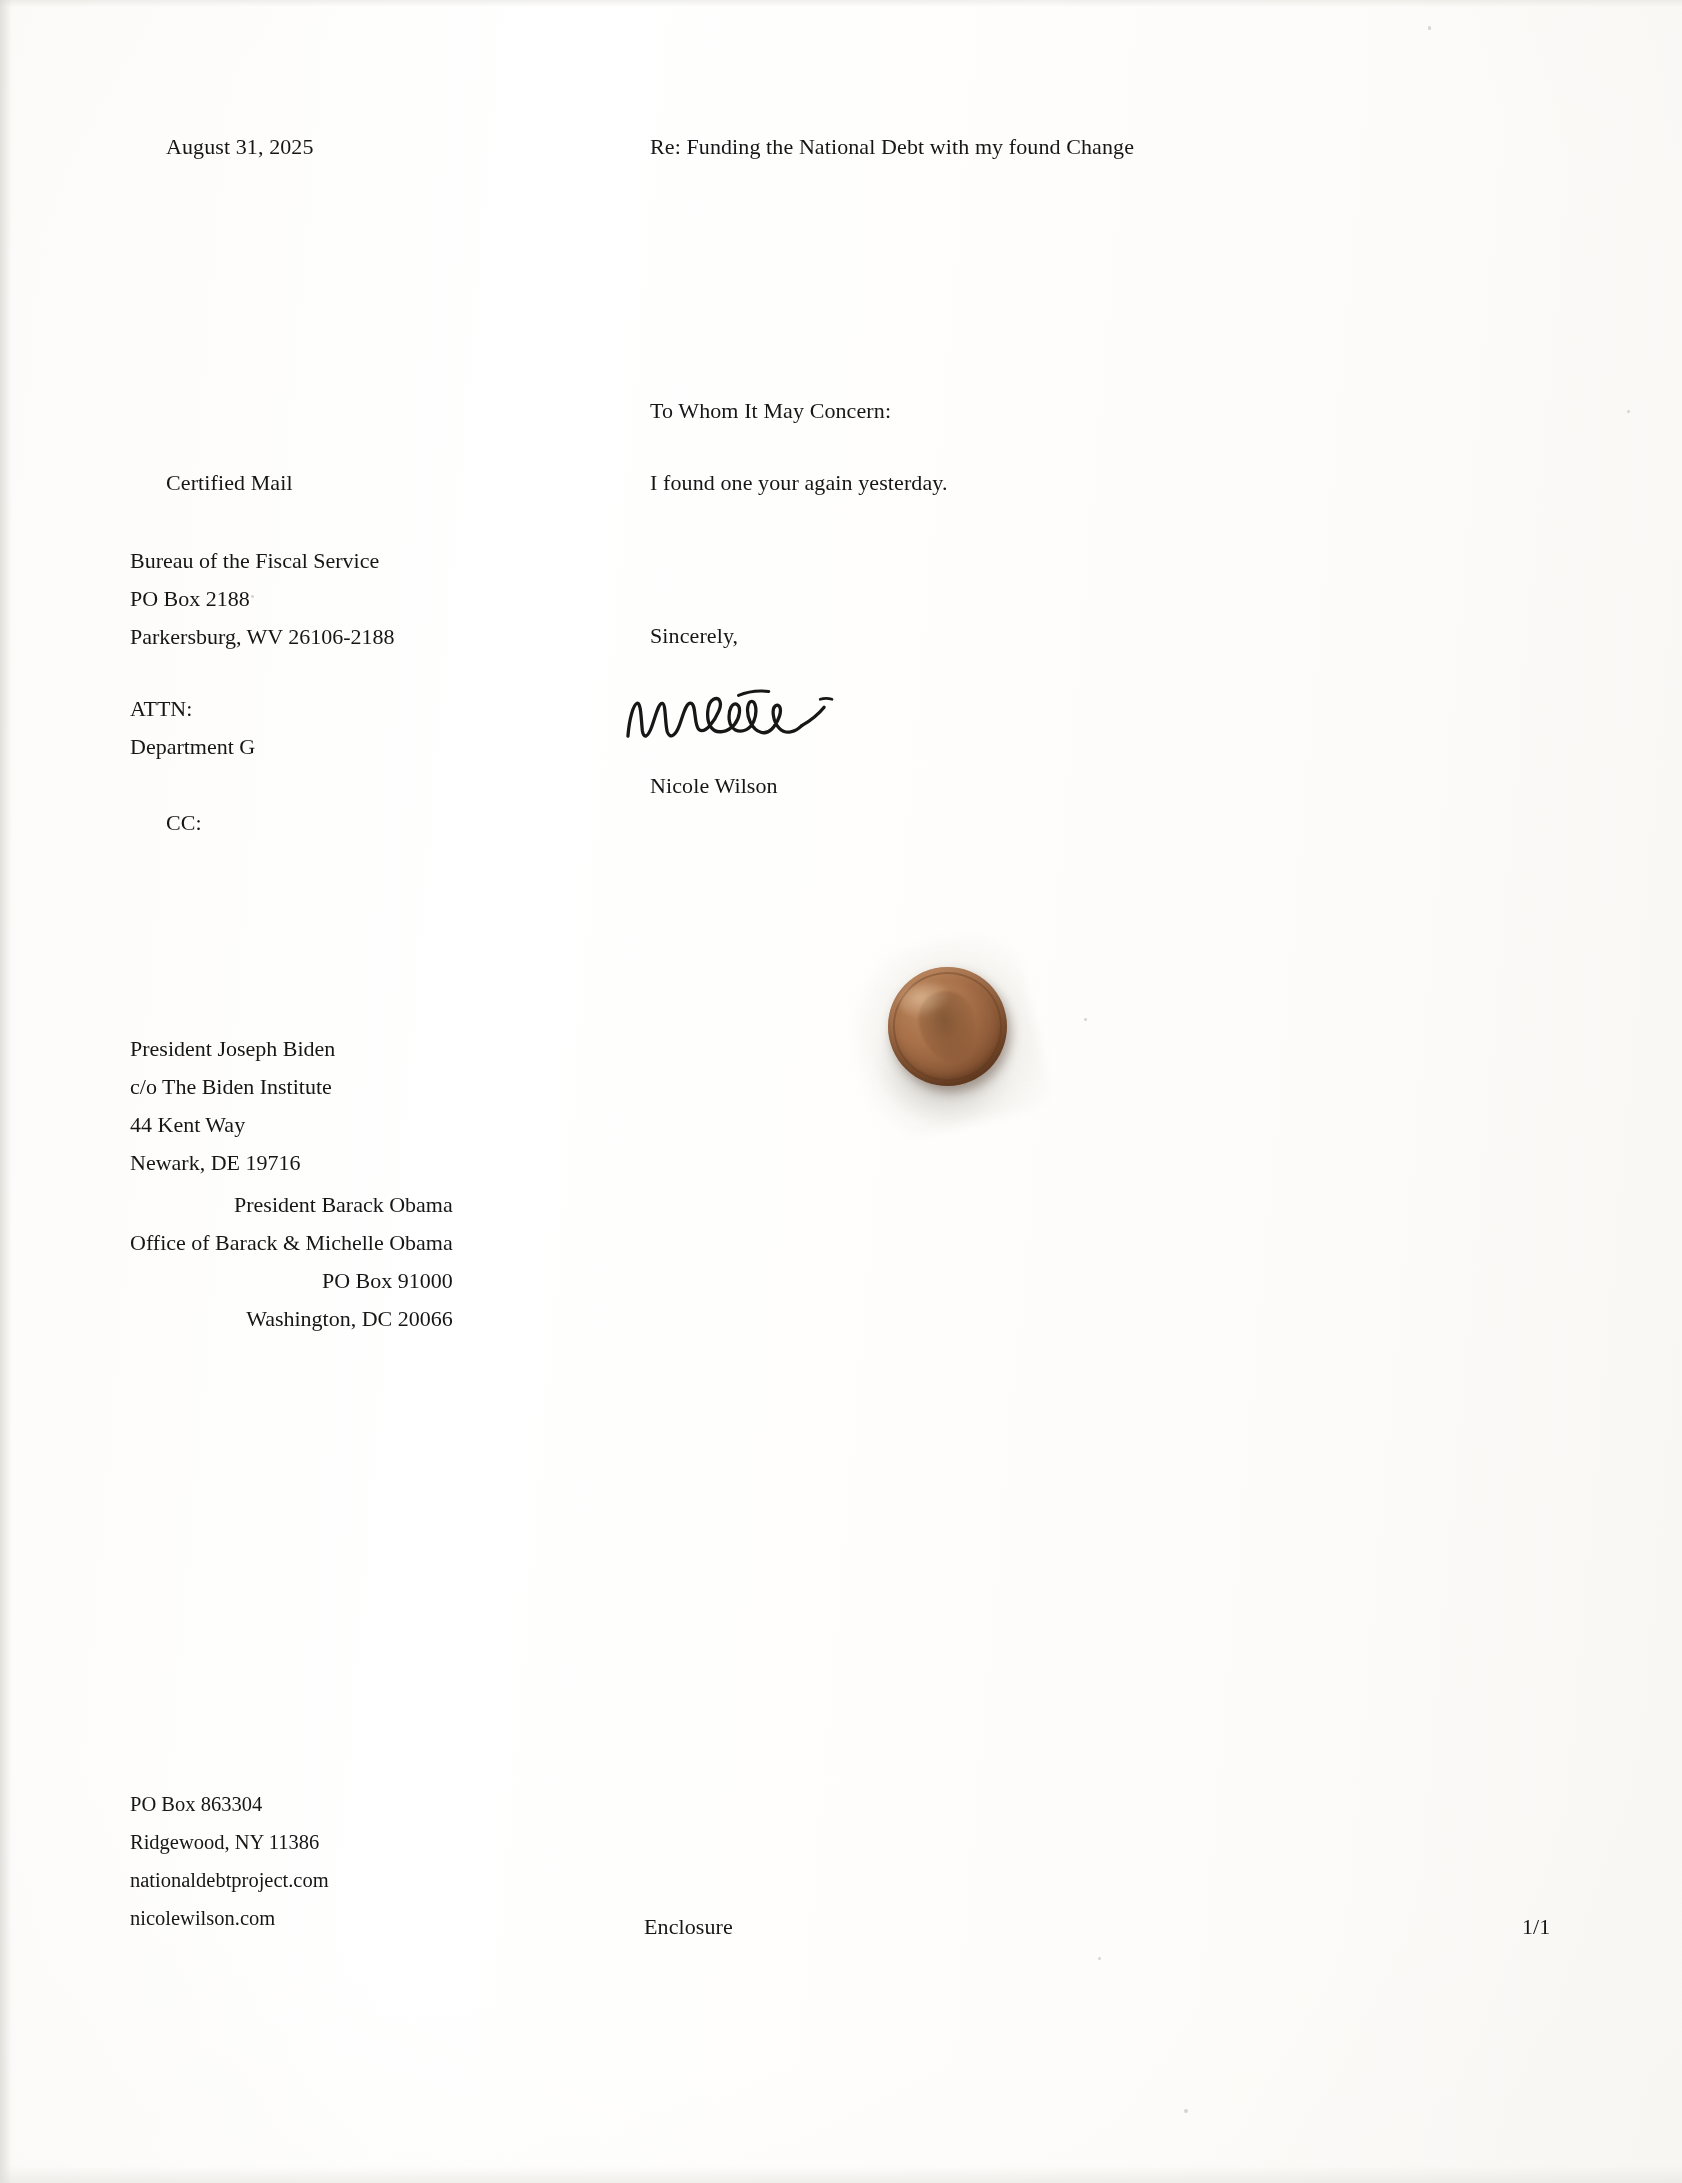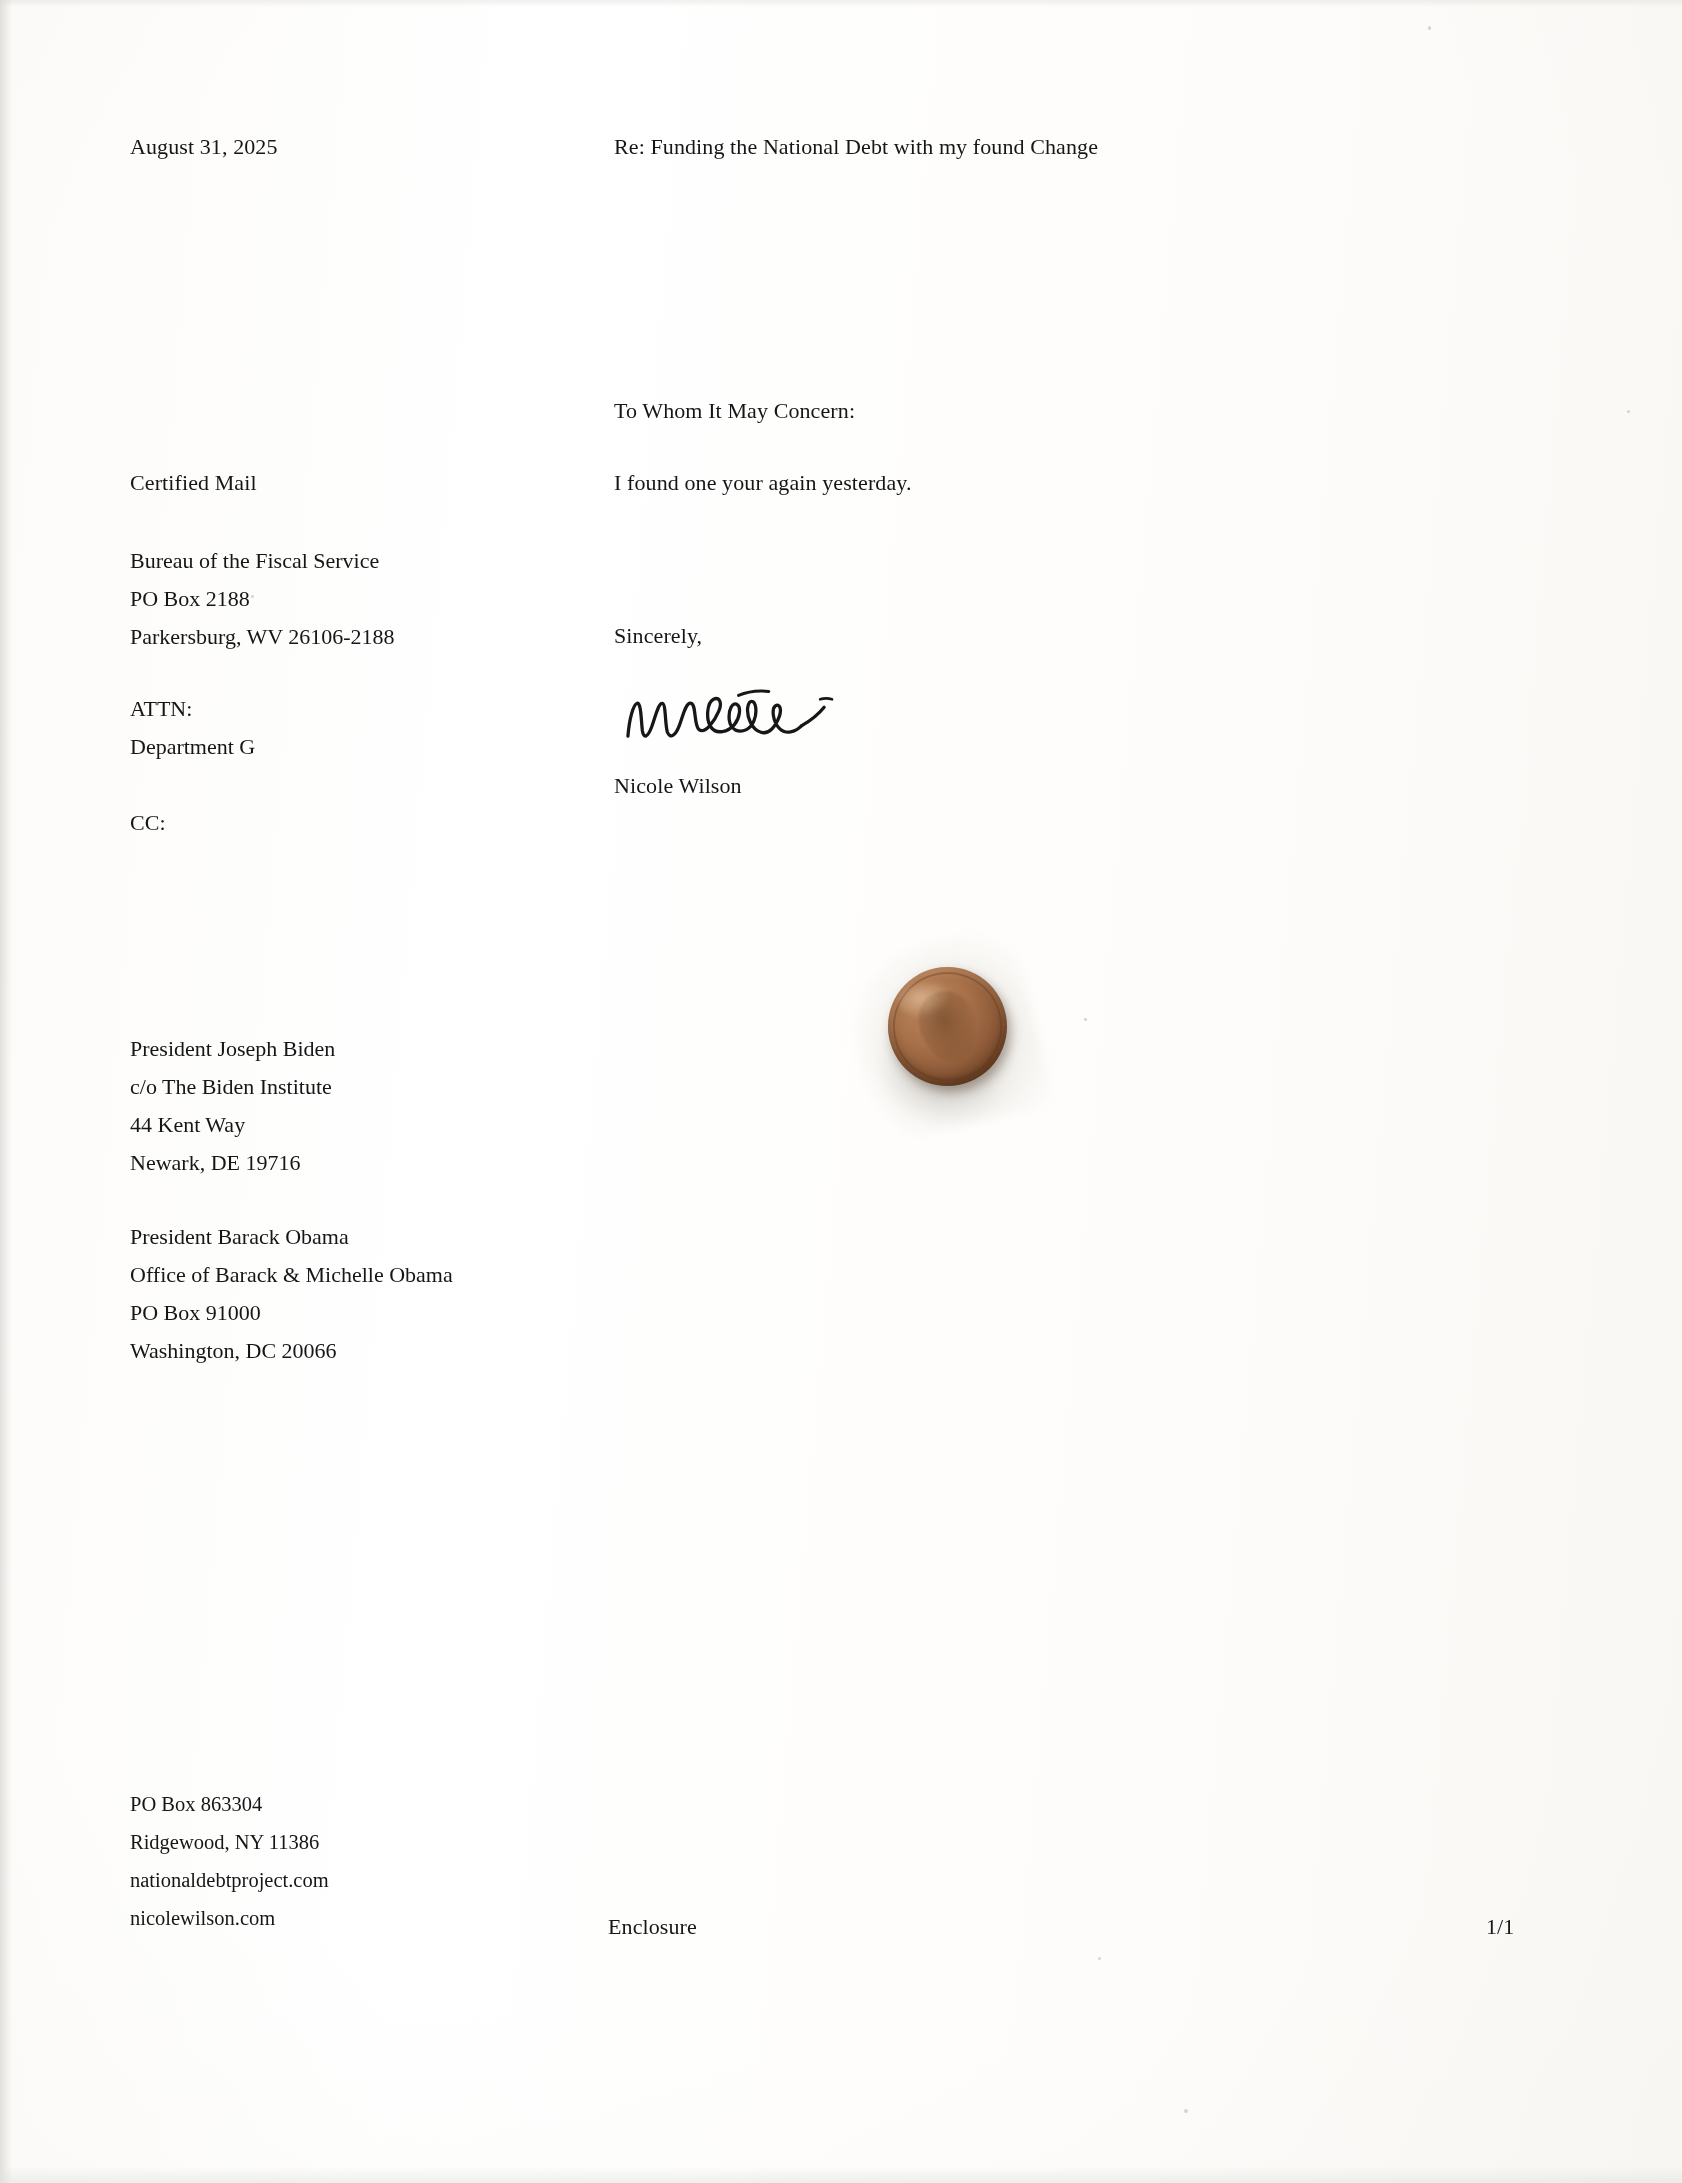--- a/index.html
+++ b/index.html
@@ -49,20 +49,21 @@
     pointer-events: none;
   }
 
   .txt {
     position: absolute;
     white-space: pre;
     font-size: 22px;
     line-height: 38px;
     letter-spacing: 0.1px;
     color: #161616;
+    margin-left: 36px;
   }
   .block {
     position: absolute;
     font-size: 22px;
     line-height: 38px;
     color: #161616;
   }
   .block div { white-space: pre; }
 
   
@@ -70,21 +71,21 @@
   #subject-line { left: 614px; top: 128px; }
 
   
   #salutation { left: 614px; top: 392px; }
   #certified-mail { left: 130px; top: 464px; }
   #recipient-address { left: 130px; top: 542px; }
   #attn-block { left: 130px; top: 690px; }
   #cc-heading { left: 130px; top: 804px; }
   #cc-trump { left: 130px; top: 842px; }
   #cc-biden { left: 130px; top: 1030px; }
-  #cc-obama { left: 130px; top: 1218px; }
+  #cc-obama { left: 130px; top: 1186px; text-align: right; }
 
   
   #body-line-1 { left: 614px; top: 464px; }
   #body-line-2 { left: 614px; top: 542px; }
   #closing { left: 614px; top: 617px; }
   #signature-name { left: 614px; top: 767px; }
 
   
   #footer-address { left: 130px; top: 1785px; font-size: 20.5px; line-height: 38px; }
   #enclosure-label { left: 608px; top: 1908px; }

